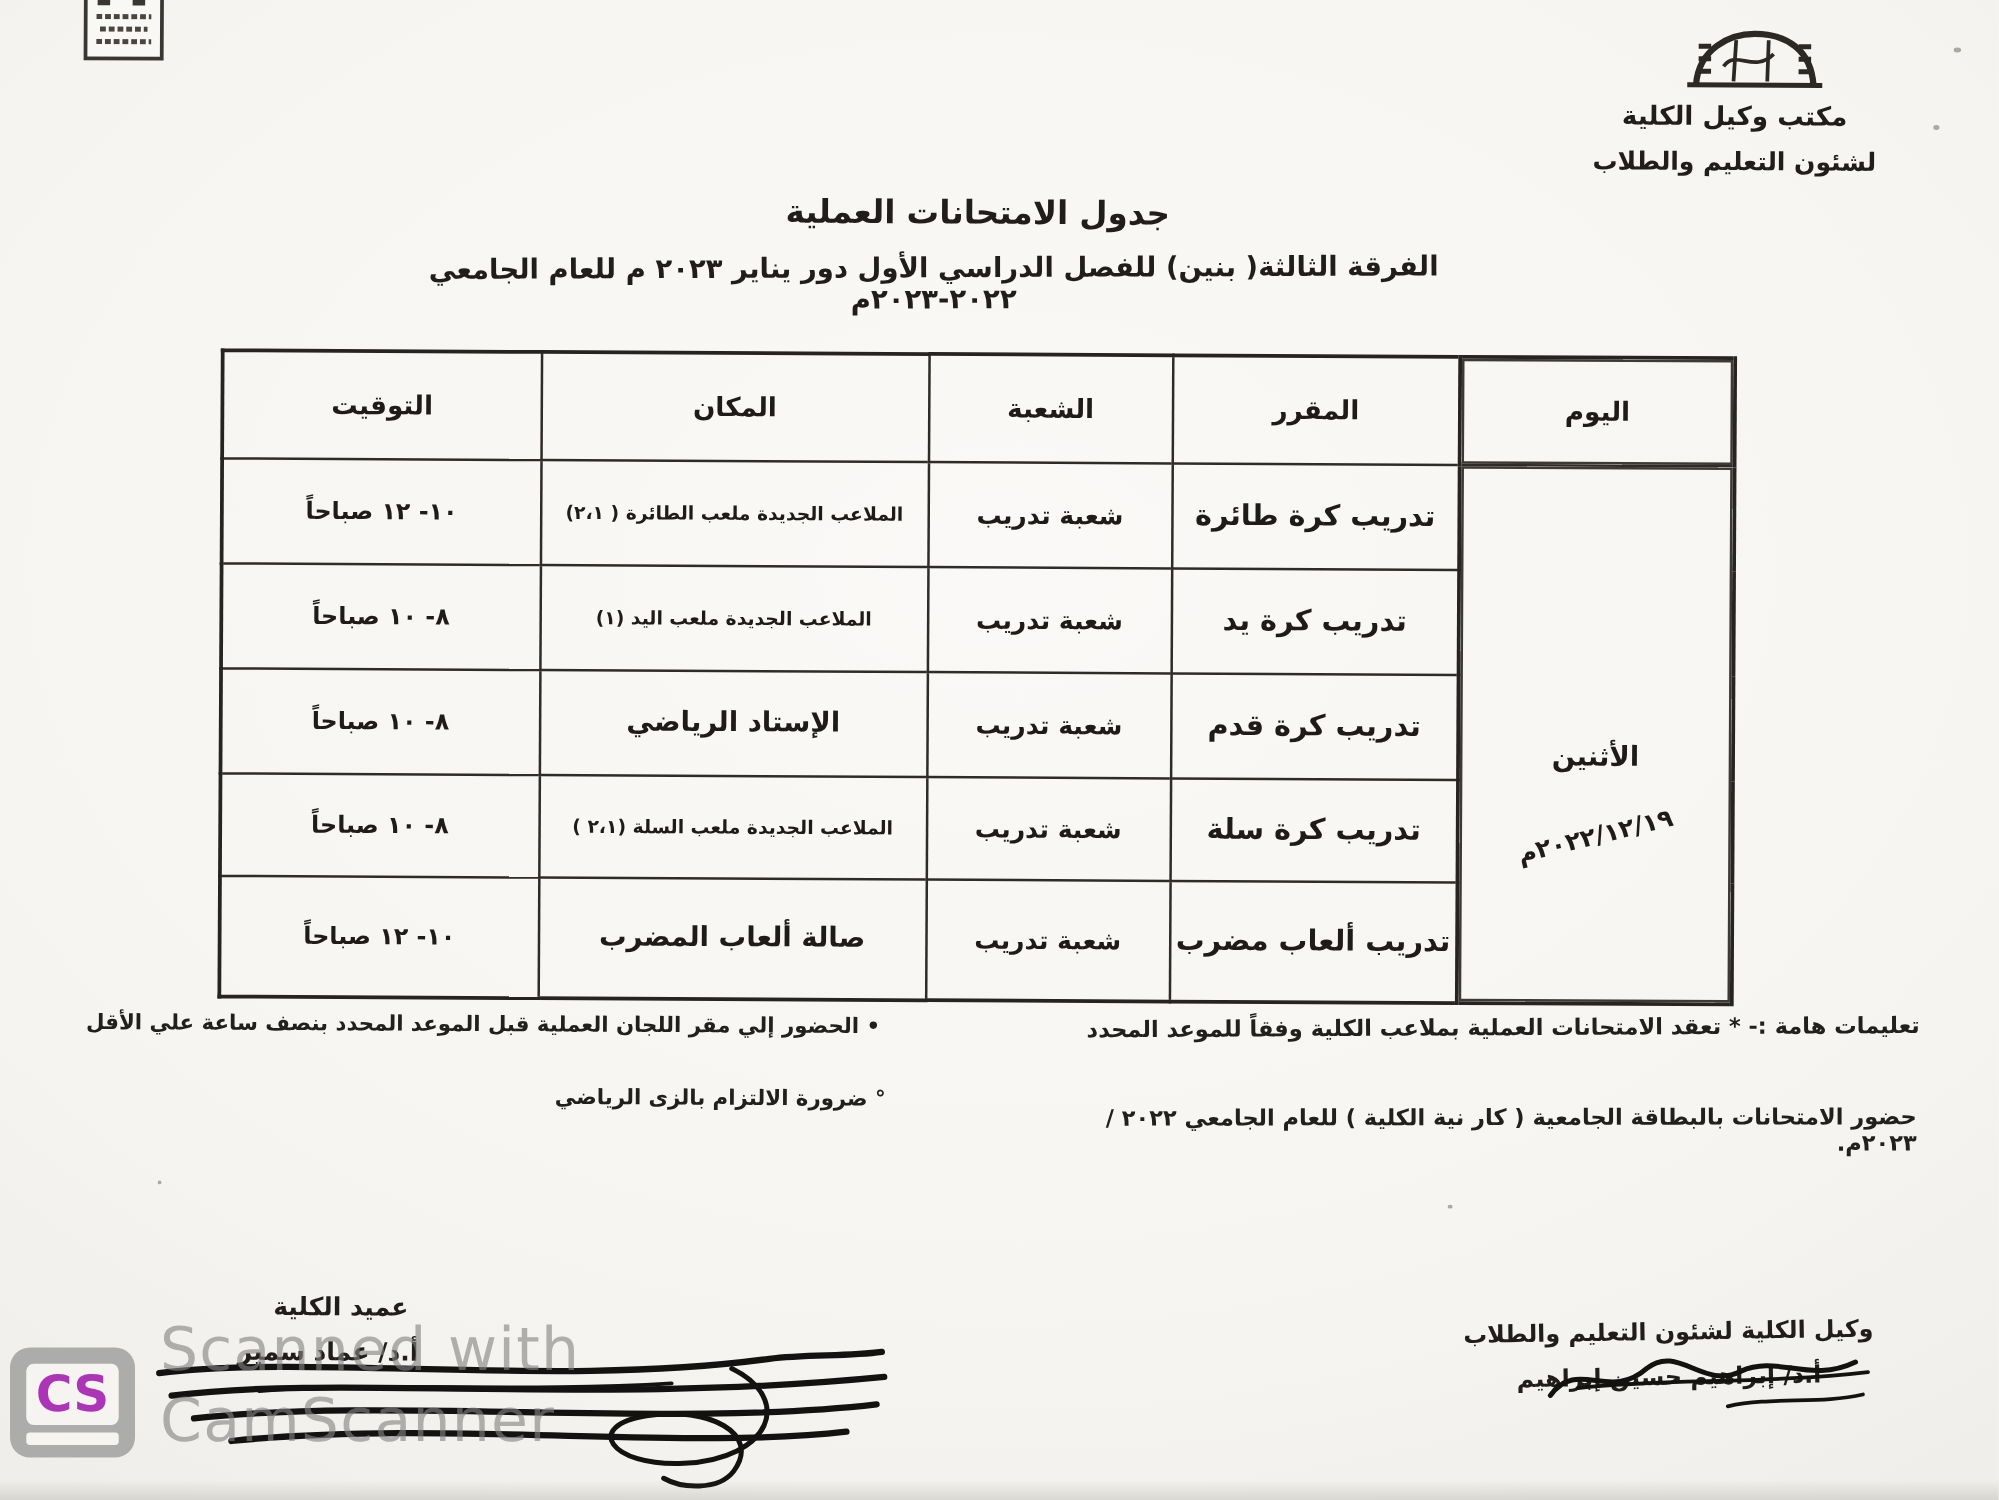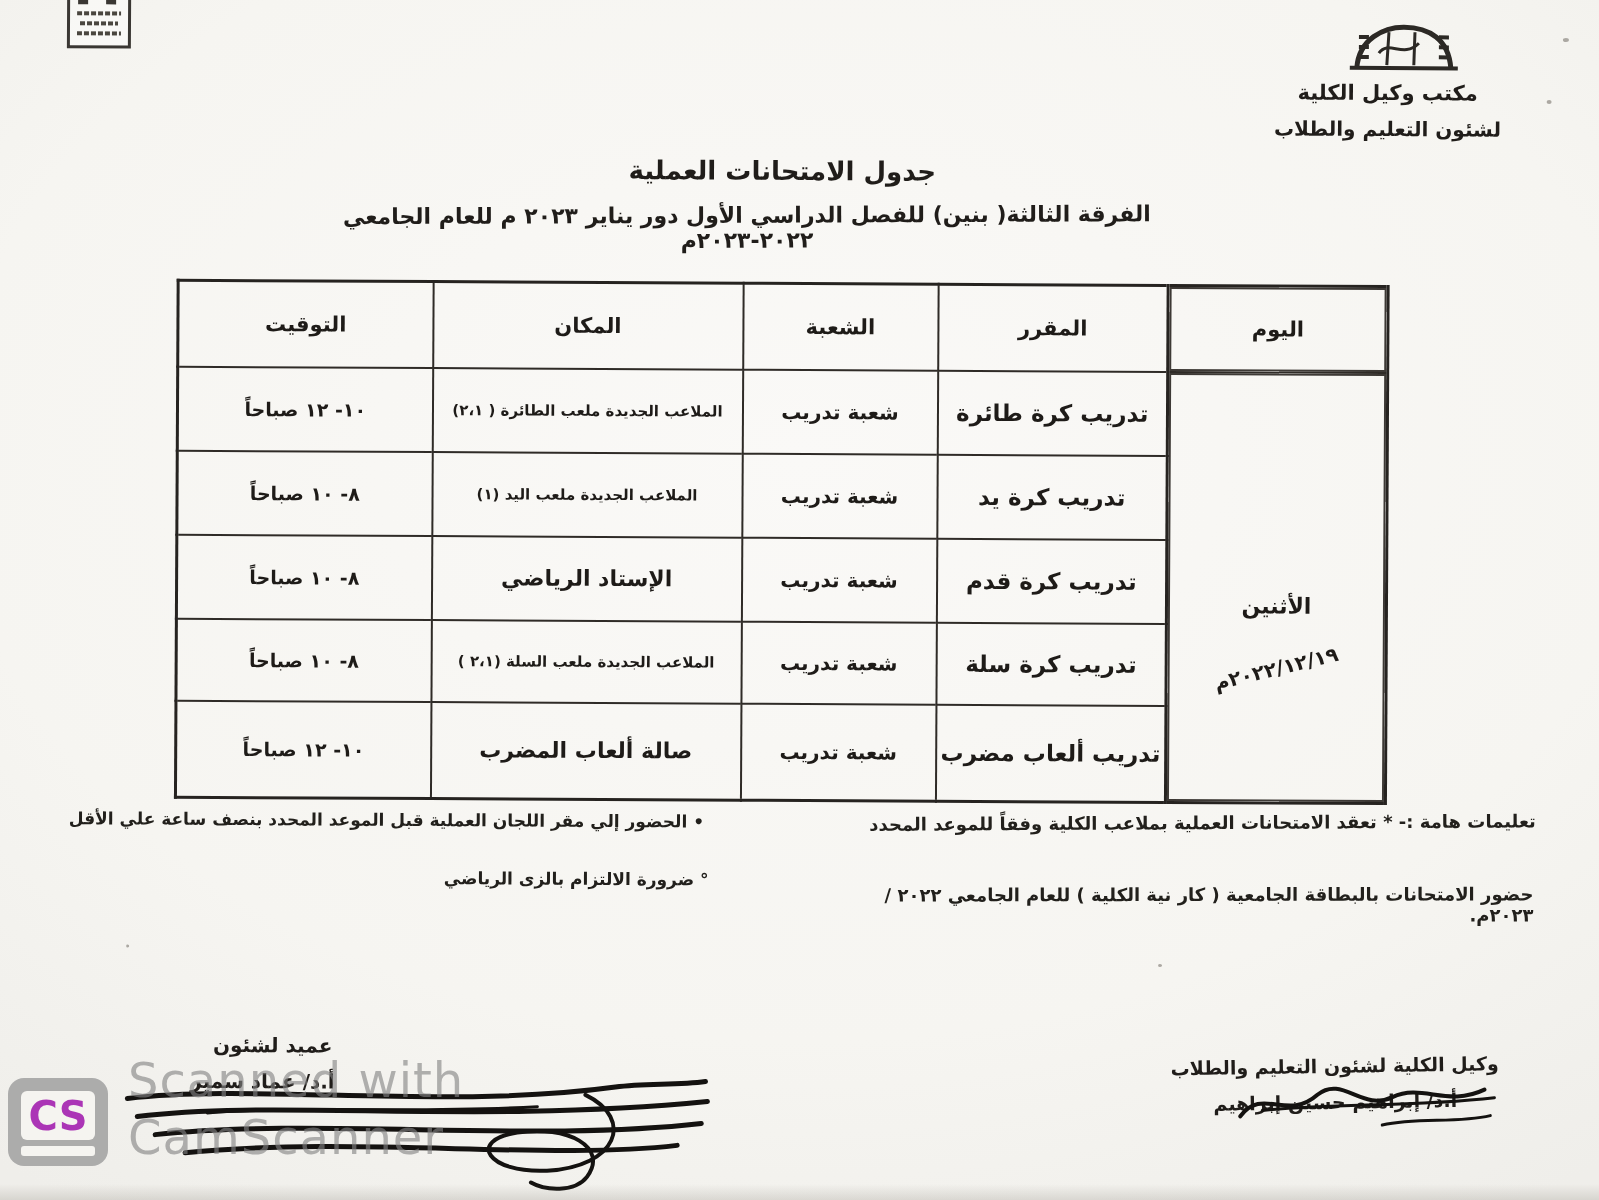--- a/index.html
+++ b/index.html
@@ -153,21 +153,21 @@
         <td class="time">١٠- ١٢ صباحاً</td>
       </tr>
     </tbody>
   </table>
 
   <div class="abs note note-r1">تعليمات  هامة :- * تعقد الامتحانات العملية بملاعب الكلية وفقاً للموعد المحدد</div>
   <div class="abs note note-l1">• الحضور إلي مقر اللجان العملية قبل الموعد المحدد بنصف ساعة علي الأقل</div>
   <div class="abs note note-r2">حضور الامتحانات بالبطاقة الجامعية ( كار نية الكلية ) للعام الجامعي ٢٠٢٢ /٢٠٢٣م.</div>
   <div class="abs note note-l2">° ضرورة الالتزام بالزى الرياضي</div>
 
-  <div class="abs dean-title">عميد لشئون</div>
+  <div class="abs dean-title">عميد الكلية</div>
   <div class="abs dean-name">أ.د/ عماد سمير</div>
   <svg class="abs dean-scribble" width="610" height="125" viewBox="0 0 610 125">
     <g fill="none" stroke="#141210" stroke-linecap="round">
       <path d="M12 30 C140 14 330 40 500 16 C530 12 562 14 590 10" stroke-width="5"></path>
       <path d="M22 48 C160 30 360 54 592 30" stroke-width="5"></path>
       <path d="M40 66 C200 48 420 72 586 52" stroke-width="5"></path>
       <path d="M70 84 C240 66 432 90 562 74" stroke-width="5"></path>
       <path d="M470 24 C520 48 502 96 432 100 C372 103 352 70 402 62 C452 54 494 76 472 106 C460 122 430 120 416 112" stroke-width="4"></path>
       <path d="M92 44 C182 36 302 44 422 36" stroke-width="3"></path>
     </g>

